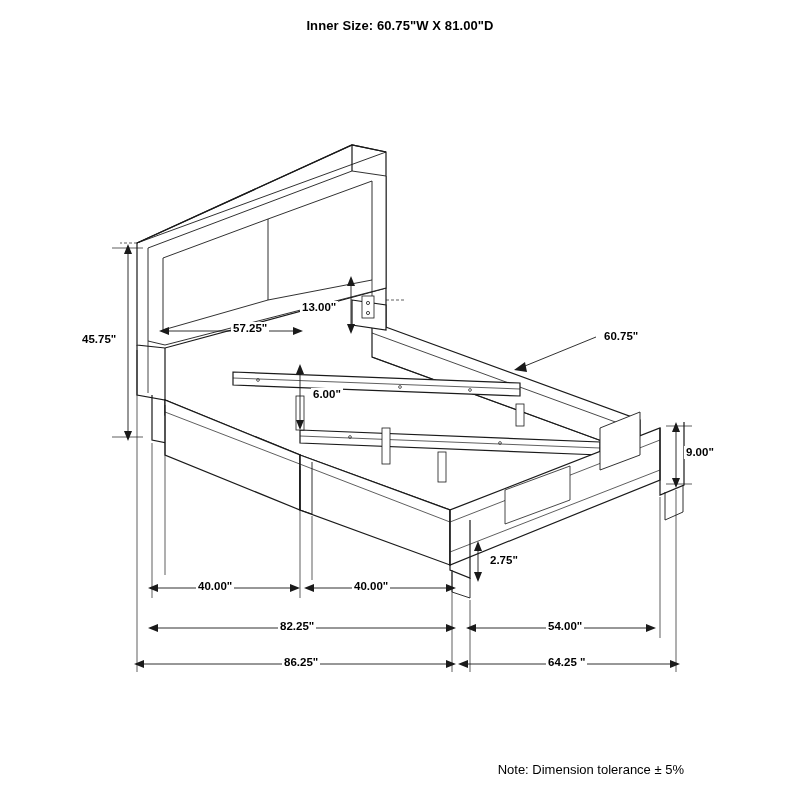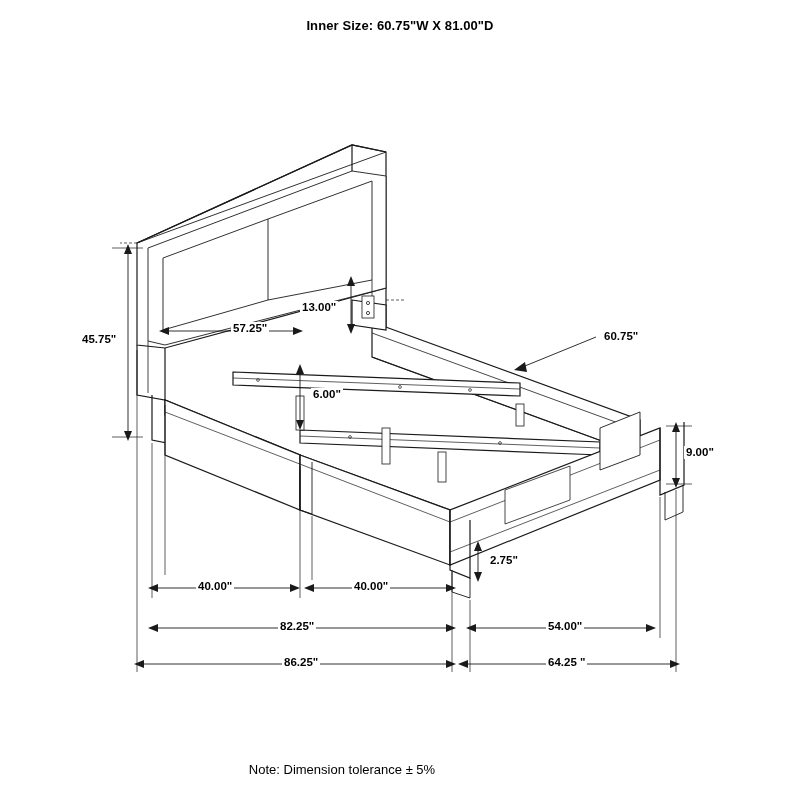--- a/index.html
+++ b/index.html
@@ -28,21 +28,21 @@
     text-align: center;
     font-size: 13px;
     font-weight: bold;
     letter-spacing: 0.1px;
   }
   .note {
     position: absolute;
     top: 762px;
     left: 0;
     width: 684px;
-    text-align: center;
+    text-align: right;
     font-size: 13px;
     font-weight: normal;
   }
   svg.diagram {
     position: absolute;
     left: 0;
     top: 0;
     width: 800px;
     height: 800px;
   }

